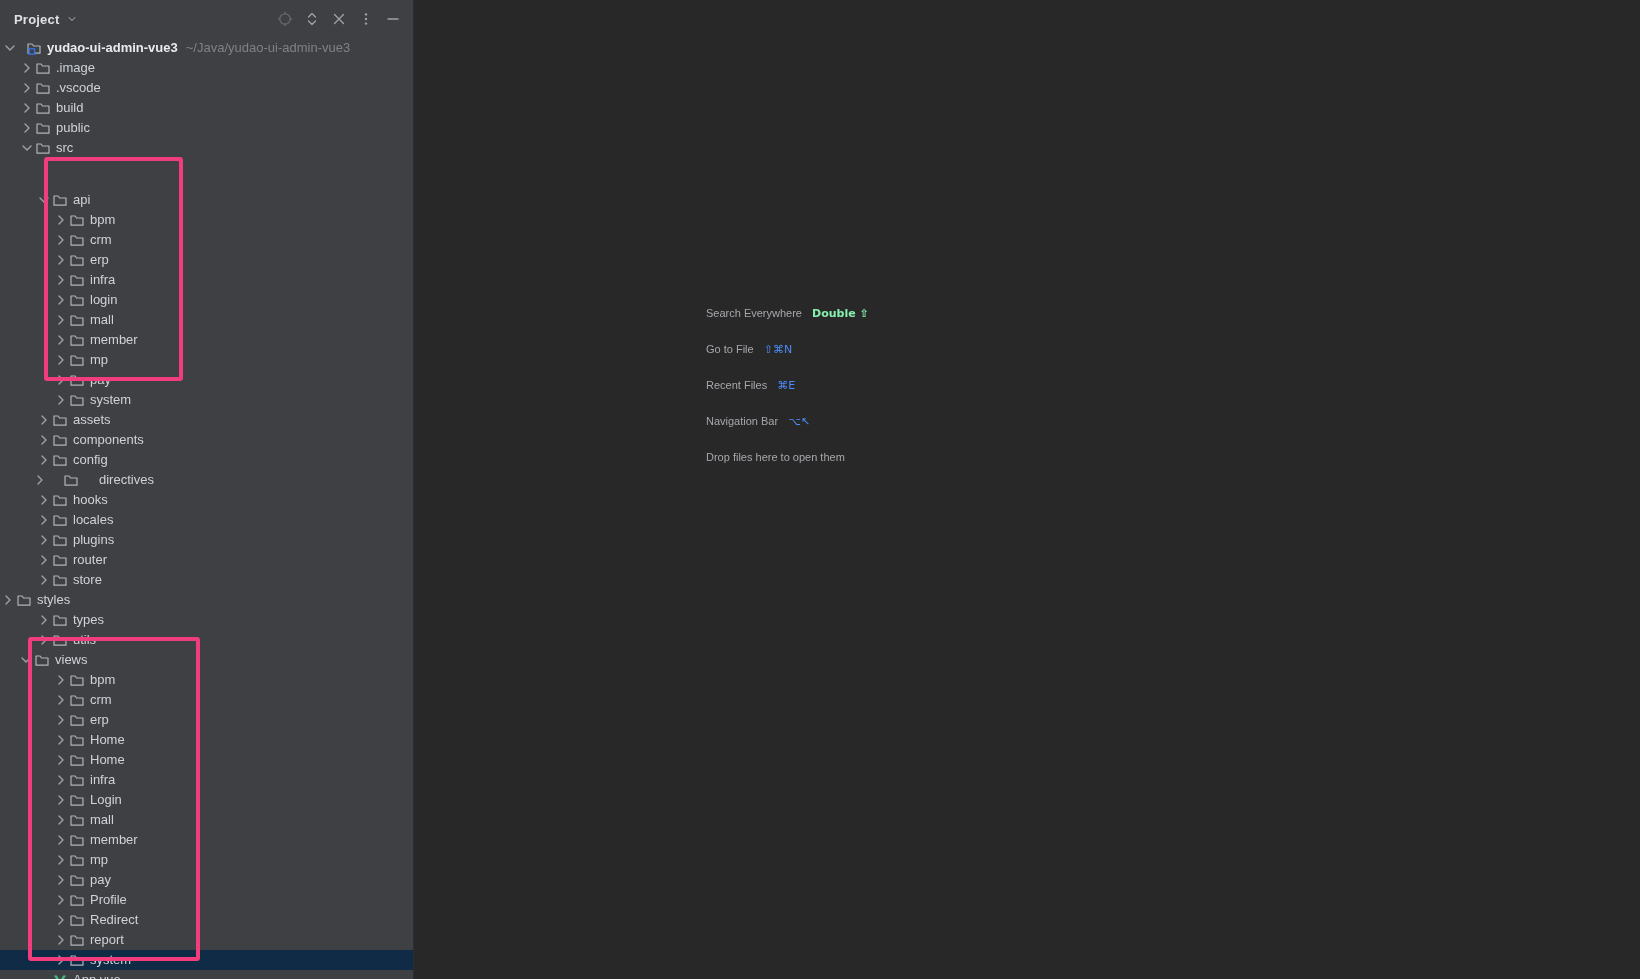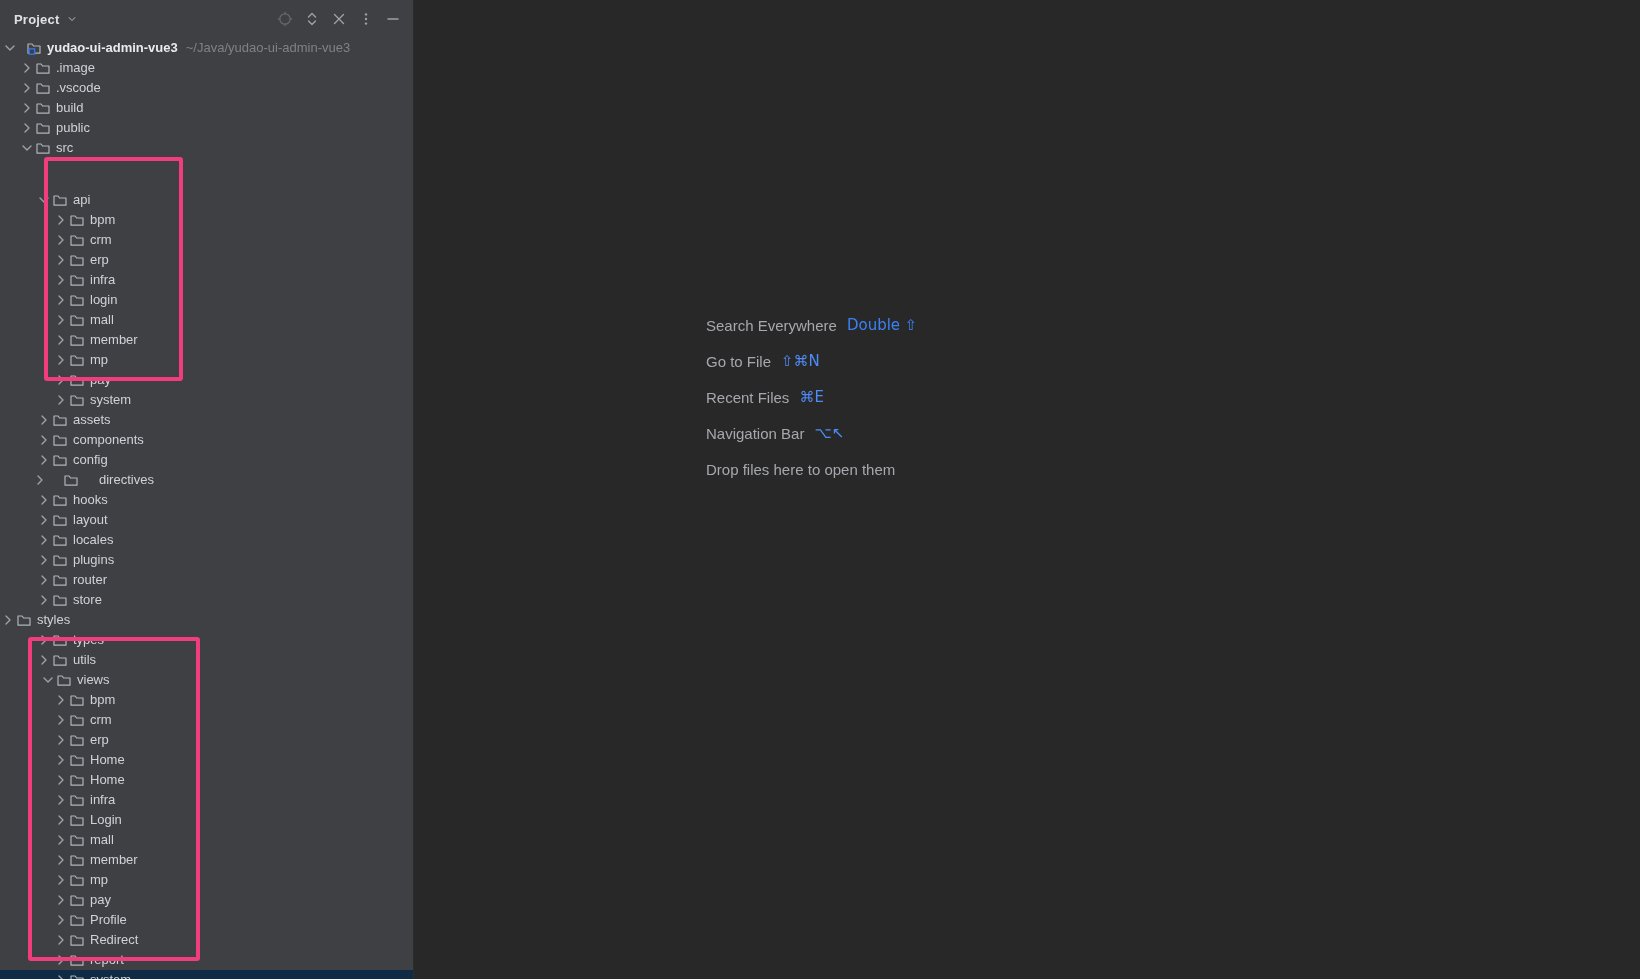--- a/index.html
+++ b/index.html
@@ -42,21 +42,21 @@
 
   
   .annotation-rect {
     position:absolute; border:4px solid #F23D7C; border-radius:3px;
     pointer-events:none; z-index:5;
   }
 
   
   .editor { position:absolute; left:415px; top:0; right:0; bottom:0; background:#282829; }
   .shortcut-block { position:absolute; left:291px; top:307px; }
-  .shortcut-line { height:36px; display:flex; align-items:center; font-size:15px; }
+  .shortcut-line { height:36px; display:flex; align-items:flex-start; font-size:11px; }
   .shortcut-label { color:#A6A8AC; }
   .shortcut-keys {
     color:#4E8BF5; margin-left:10px;
     font-family:"DejaVu Sans","Liberation Sans",sans-serif;
   }
 </style>
 </head>
 <body>
 
 <div class="panel">
@@ -395,33 +395,20 @@
         <span class="chev">
           <svg width="16" height="16" viewBox="0 0 16 16">
             <polyline points="6,4 10,8 6,12" fill="none" stroke="#9DA1A8" stroke-width="1.4" stroke-linecap="round" stroke-linejoin="round"></polyline>
           </svg>
         </span>
         <span class="ficon">
           <svg width="16" height="16" viewBox="0 0 16 16">
             <path d="M2 13.2 V4 h4.1 l1.5 2 H14 v7.2 z" fill="none" stroke="#B0B4BA" stroke-width="1.2" stroke-linejoin="round"></path>
           </svg>
         </span>
-        <span class="row-label">layout</span>
-      </div>
-      <div class="tree-row" style="padding-left: 36px;">
-        <span class="chev">
-          <svg width="16" height="16" viewBox="0 0 16 16">
-            <polyline points="6,4 10,8 6,12" fill="none" stroke="#9DA1A8" stroke-width="1.4" stroke-linecap="round" stroke-linejoin="round"></polyline>
-          </svg>
-        </span>
-        <span class="ficon">
-          <svg width="16" height="16" viewBox="0 0 16 16">
-            <path d="M2 13.2 V4 h4.1 l1.5 2 H14 v7.2 z" fill="none" stroke="#B0B4BA" stroke-width="1.2" stroke-linejoin="round"></path>
-          </svg>
-        </span>
         <span class="row-label">locales</span>
       </div>
       <div class="tree-row" style="padding-left: 36px;">
         <span class="chev">
           <svg width="16" height="16" viewBox="0 0 16 16">
             <polyline points="6,4 10,8 6,12" fill="none" stroke="#9DA1A8" stroke-width="1.4" stroke-linecap="round" stroke-linejoin="round"></polyline>
           </svg>
         </span>
         <span class="ficon">
           <svg width="16" height="16" viewBox="0 0 16 16">
@@ -488,21 +475,21 @@
             <polyline points="6,4 10,8 6,12" fill="none" stroke="#9DA1A8" stroke-width="1.4" stroke-linecap="round" stroke-linejoin="round"></polyline>
           </svg>
         </span>
         <span class="ficon">
           <svg width="16" height="16" viewBox="0 0 16 16">
             <path d="M2 13.2 V4 h4.1 l1.5 2 H14 v7.2 z" fill="none" stroke="#B0B4BA" stroke-width="1.2" stroke-linejoin="round"></path>
           </svg>
         </span>
         <span class="row-label">utils</span>
       </div>
-      <div class="tree-row" style="padding-left: 40px;">
+      <div class="tree-row" style="padding-left: 18px;">
         <span class="chev">
           <svg width="16" height="16" viewBox="0 0 16 16">
             <polyline points="4,6 8,10 12,6" fill="none" stroke="#9DA1A8" stroke-width="1.4" stroke-linecap="round" stroke-linejoin="round"></polyline>
           </svg>
         </span>
         <span class="ficon">
           <svg width="16" height="16" viewBox="0 0 16 16">
             <path d="M2 13.2 V4 h4.1 l1.5 2 H14 v7.2 z" fill="none" stroke="#B0B4BA" stroke-width="1.2" stroke-linejoin="round"></path>
           </svg>
         </span>
@@ -716,21 +703,21 @@
   <div id="annotation-layer">
       <div class="annotation-rect" style="left: 44px; top: 157px; width: 139px; height: 224px; border-color: rgb(242, 61, 124);"></div>
       <div class="annotation-rect" style="left: 28px; top: 637px; width: 172px; height: 324px; border-color: rgb(242, 61, 124);"></div>
     </div>
 </div>
 
 <div class="editor">
   <div class="shortcut-block">
       <div class="shortcut-line">
         <span class="shortcut-label">Search Everywhere</span>
-        <span class="shortcut-keys" style="color: #3b82f6;">Double ⇧</span>
+        <span class="shortcut-keys" style="color: #86efac; font-weight: bold;">Double ⇧</span>
       </div>
       <div class="shortcut-line">
         <span class="shortcut-label">Go to File</span>
         <span class="shortcut-keys" style="color: rgb(78, 139, 245);">⇧⌘N</span>
       </div>
       <div class="shortcut-line">
         <span class="shortcut-label">Recent Files</span>
         <span class="shortcut-keys" style="color: rgb(78, 139, 245);">⌘E</span>
       </div>
       <div class="shortcut-line">

